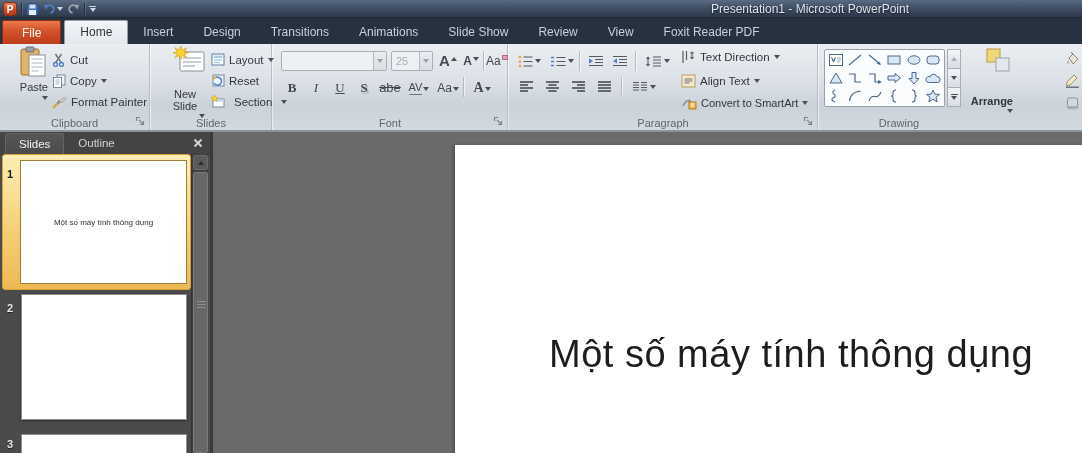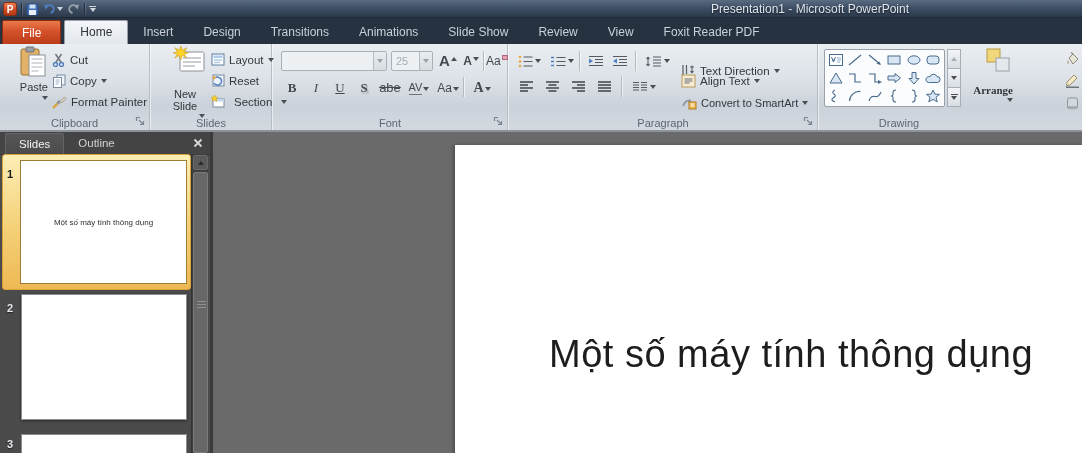--- a/index.html
+++ b/index.html
@@ -379,21 +379,21 @@
       </svg>
     </div>
     <div class="vsep" style="left:112px;top:33px;height:20px;"></div>
     <div class="icbtn" style="left:120px;top:33px;width:30px;">
       <svg width="16" height="12" viewBox="0 0 16 12">
         <path d="M1 1.5h6M1 4h6M1 6.5h6M1 9h6M9 1.5h6M9 4h6M9 6.5h6M9 9h6" stroke="#555b62" stroke-width="1.1"></path>
       </svg>
       <span class="tri-dn"></span>
     </div>
 
-    <div class="smallrow" style="left:172px;top:17px;">
+    <div class="smallrow" style="left:172px;top:3px;">
       <svg width="15" height="14" viewBox="0 0 15 14">
         <path d="M2 1 V13 M5.5 1 V10" stroke="#555b62" stroke-width="1.2"></path>
         <path d="M9 3 h4 M11 1.5 V9 M11 9 L9.5 7 M11 9 L12.5 7" stroke="#555b62" stroke-width="1.1" fill="none"></path>
       </svg>
       <span>Text Direction</span>
       <span class="tri-dn"></span>
     </div>
     <div class="smallrow" style="left:172px;top:27px;">
       <svg width="15" height="14" viewBox="0 0 15 14">
         <rect x="1" y="1" width="13" height="12" fill="#f6ead2" stroke="#b99c5d"></rect>
@@ -528,21 +528,21 @@
       <div class="galbtn">
           <span class="morebar"></span>
           <span class="tri-dn"></span>
         </div>
     </div>
     <div class="bigbtn" style="left:146px;width:48px;">
       <svg width="30" height="30" viewBox="0 0 30 30">
         <rect x="4" y="3" width="13" height="13" fill="#f0d77c" stroke="#bb9a3e"></rect>
         <rect x="13" y="12" width="13" height="13" fill="#e4e8ec" stroke="#9aa1a9"></rect>
       </svg>
-      <span style="margin-top:8px;font-weight:bold;font-family:Liberation Serif, serif;">Arrange</span>
+      <span style="margin-top:19px;font-weight:bold;">Arrange</span>
       <span class="tri-dn" style="margin-top:2px;"></span>
     </div>
     <div class="smallrow" style="left:246px;top:5px;">
       <svg width="15" height="14" viewBox="0 0 15 14">
         <path d="M4 6 L8 2 L13 7 L8 12 Z" fill="#e8e4d8" stroke="#8d8877"></path>
         <path d="M8 2 L6 0.5" stroke="#8d8877" stroke-width="1.2" fill="none"></path>
         <path d="M3 8 q-2 3 0 4 q2 -1 0 -4" fill="#b9b2a0"></path>
       </svg>
 
     </div>

